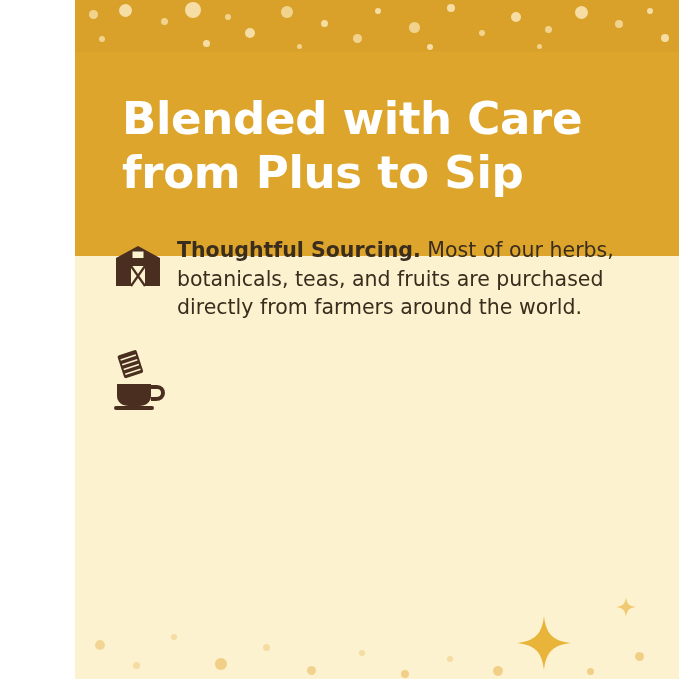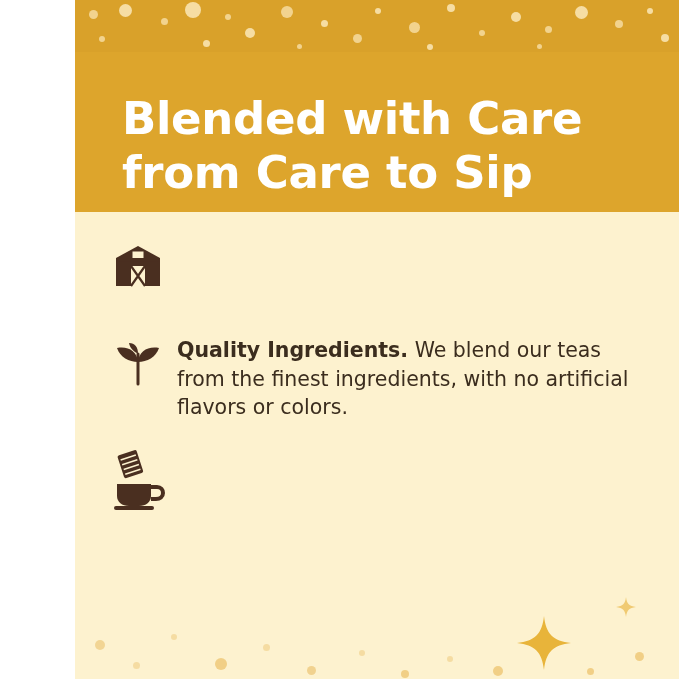--- a/index.html
+++ b/index.html
@@ -31,21 +31,21 @@
     background: #fdf2cf;
     overflow: hidden;
   }
 
   
   .gold-band {
     position: absolute;
     left: 0;
     top: 0;
     width: 604px;
-    height: 212px;
+    height: 256px;
     background: #dda52c;
     overflow: hidden;
   }
   .gold-band-inner-top {
     position: absolute;
     left: 0;
     top: 0;
     width: 604px;
     height: 52px;
     background: #d9a12a;
@@ -139,51 +139,41 @@
       <div class="dot pale" style="left:572px; top:8px; width:6px; height:6px;"></div>
       <div class="dot light" style="left:24px; top:36px; width:6px; height:6px;"></div>
       <div class="dot pale" style="left:128px; top:40px; width:7px; height:7px;"></div>
       <div class="dot light" style="left:222px; top:44px; width:5px; height:5px;"></div>
       <div class="dot pale" style="left:352px; top:44px; width:6px; height:6px;"></div>
       <div class="dot light" style="left:462px; top:44px; width:5px; height:5px;"></div>
       <div class="dot pale" style="left:586px; top:34px; width:8px; height:8px;"></div>
 
       <h1 class="headline">
         <span>Blended with Care</span>
-        <span class="l2">from Care to Sip</span>
+        <span class="l2">from Plus to Sip</span>
       </h1>
     </div>
 
     <div class="features">
 
       <div class="feature">
         <div class="icon">
           <svg width="54" height="54" viewBox="0 0 54 54" aria-hidden="true">
             <path d="M5 20 L27 8 L49 20 L49 48 L5 48 Z" fill="#4a2f20"></path>
             <rect x="20" y="28" width="14" height="20" fill="#fdf2cf"></rect>
             <path d="M20 28 L34 48 M34 28 L20 48" stroke="#4a2f20" stroke-width="2.2" fill="none"></path>
             <rect x="21.5" y="13.5" width="11" height="8" fill="#fdf2cf"></rect>
             <rect x="5" y="20" width="44" height="3.5" fill="#4a2f20"></rect>
           </svg>
         </div>
-      </div>
-
-      <div class="feature">
-        <div class="icon">
-          <svg width="54" height="54" viewBox="0 0 54 54" aria-hidden="true">
-            <path d="M27 46 C27 34 27 26 27 16" stroke="#4a2f20" stroke-width="3" fill="none" stroke-linecap="round"></path>
-            <path d="M27 24 C18 24 9 19 6 10 C17 8 26 13 27 24 Z" fill="#4a2f20"></path>
-            <path d="M27 24 C36 24 45 19 48 10 C37 8 28 13 27 24 Z" fill="#4a2f20"></path>
-            <path d="M27 16 C22 13 19 10 18 5 C24 5 27 9 27 16 Z" fill="#4a2f20"></path>
-          </svg>
-        </div>
         <div class="text">
-          <b>Quality Ingredients.</b><span> We blend our teas from the finest ingredients, with no artificial flavors or colors.</span>
+          <b>Thoughtful Sourcing.</b><span> Most of our herbs, botanicals, teas, and fruits are purchased directly from farmers around the world.</span>
         </div>
       </div>
+
 
       <div class="feature">
         <div class="icon">
           <svg width="58" height="60" viewBox="0 0 58 60" aria-hidden="true">
             <g transform="rotate(-18 22 16)">
               <rect x="12" y="2" width="20" height="24" rx="2" fill="#4a2f20"></rect>
               <path d="M14 7 H30 M14 12 H30 M14 17 H30 M14 22 H30" stroke="#fdf2cf" stroke-width="1.6"></path>
             </g>
             <path d="M8 34 H42 V46 C42 52 37 56 30 56 H20 C13 56 8 52 8 46 Z" fill="#4a2f20"></path>
             <path d="M42 37 H48 C52 37 54 40 54 43 C54 47 51 49 47 49 H42" fill="none" stroke="#4a2f20" stroke-width="4"></path>

